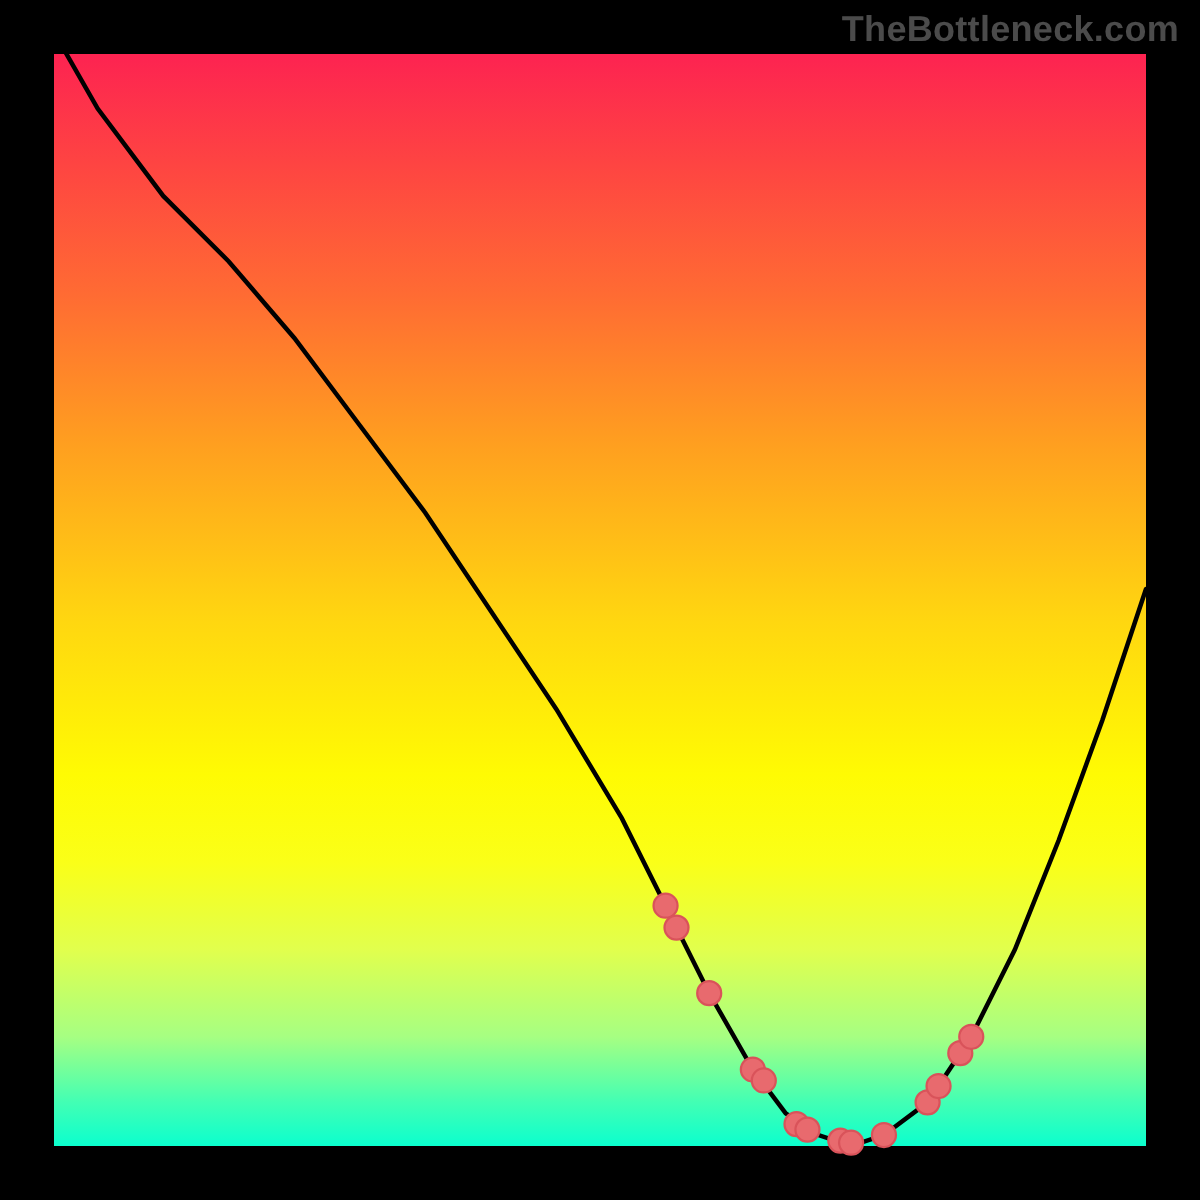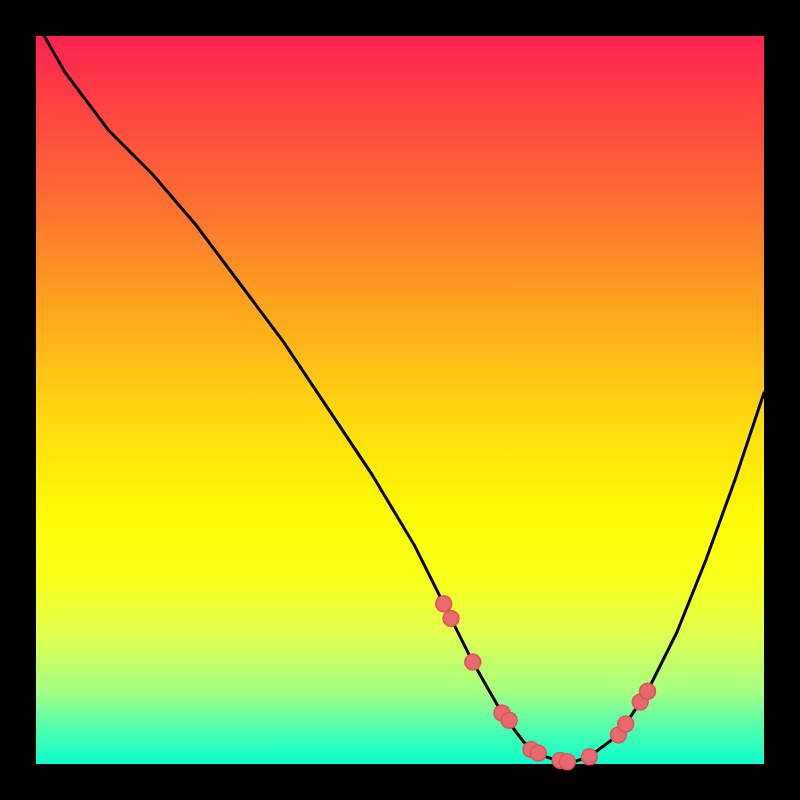--- a/index.html
+++ b/index.html
@@ -65,20 +65,21 @@
     fill: #e86a6e;
     stroke: #d9535a;
     stroke-width: 1.5;
   }
 </style>
 </head>
 <body>
 
 <div class="frame">
 
+  <div class="watermark">TheBottleneck.com</div>
 
   <div class="plot-area">
 
     <svg class="curve" viewBox="0 0 728 728" preserveAspectRatio="none">
       <path class="line" d="M0.0 -14.6 L29.1 36.4 L72.8 94.6 L116.5 138.3 L160.2 189.3 L203.8 247.5 L247.5 305.8 L291.2 371.3 L334.9 436.8 L378.6 509.6 L407.7 567.8 L436.8 626.1 L465.9 677.0 L487.8 706.2 L509.6 720.7 L531.4 728.0 L553.3 720.7 L582.4 698.9 L611.5 655.2 L640.6 597.0 L669.8 524.2 L698.9 444.1 L728.0 356.7"></path>
       <g>
           <circle class="marker" cx="407.7" cy="567.8" r="8"></circle>
           <circle class="marker" cx="415.0" cy="582.4" r="8"></circle>
           <circle class="marker" cx="436.8" cy="626.1" r="8"></circle>
           <circle class="marker" cx="465.9" cy="677.0" r="8"></circle>

